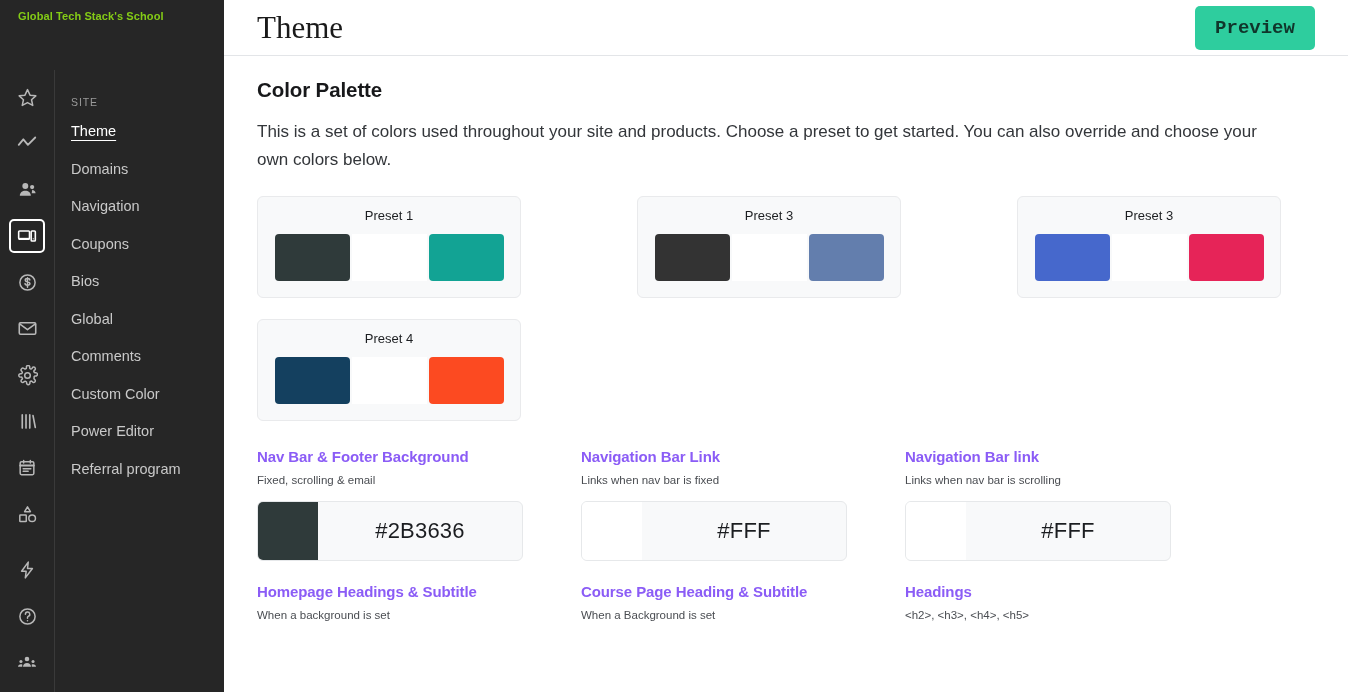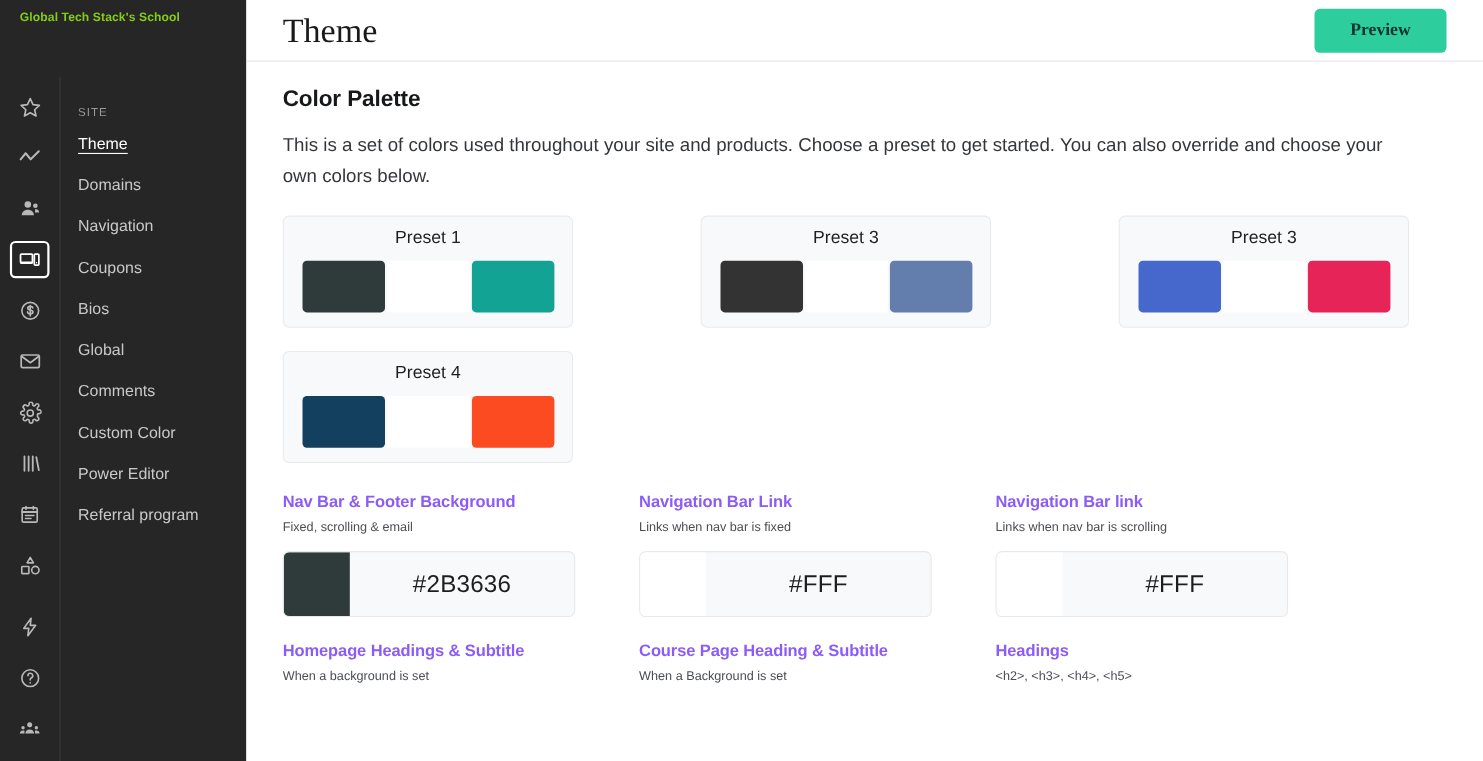--- a/index.html
+++ b/index.html
@@ -127,23 +127,23 @@
     font-size: 31px;
     color: #1a1a1a;
     font-weight: normal;
     line-height: 1;
   }
   .preview-btn {
     background: #2ecd9e;
     color: #10352b;
     border: none;
     border-radius: 5px;
-    font-size: 16px;
+    font-size: 19px;
     font-weight: bold;
-    font-family: Liberation Serif, serif;
+    font-family: Liberation Mono, monospace;
     padding: 11px 0;
     width: 120px;
     cursor: pointer;
   }
 
   .content {
     flex: 1;
     padding: 22px 33px 0 33px;
     overflow: hidden;
   }
@@ -173,21 +173,21 @@
   }
   .preset-card {
     background: #f8f9fa;
     border: 1px solid #e9eaec;
     border-radius: 6px;
     padding: 11px 0 12px 0;
     height: 102px;
   }
   .preset-name {
     text-align: center;
-    font-size: 16px;
+    font-size: 13px;
     color: #1d1f22;
     font-weight: normal;
     margin-bottom: 11px;
   }
   .swatch-row {
     display: flex;
     justify-content: center;
     gap: 2px;
   }
   .swatch {

